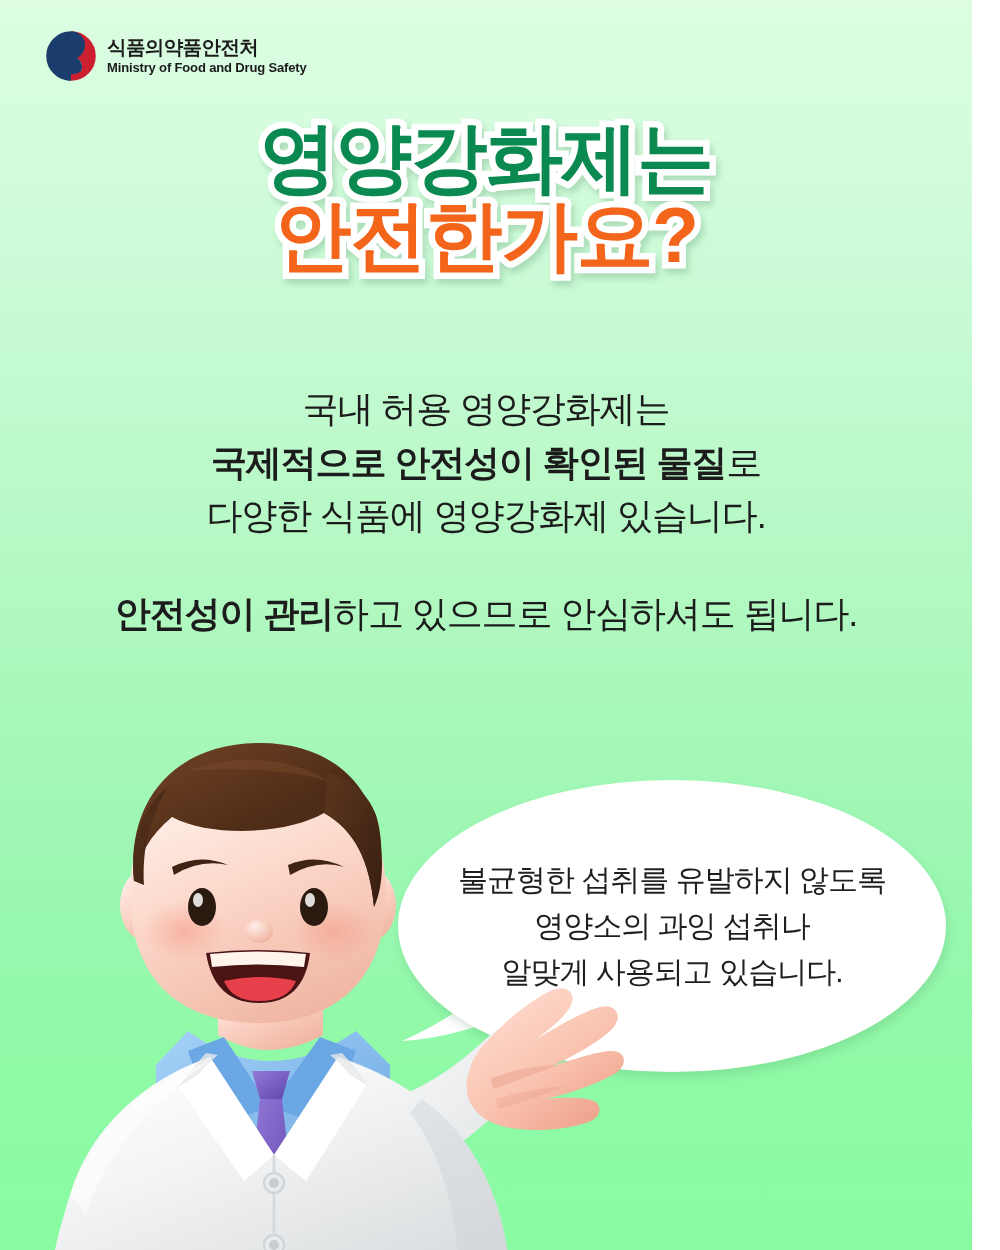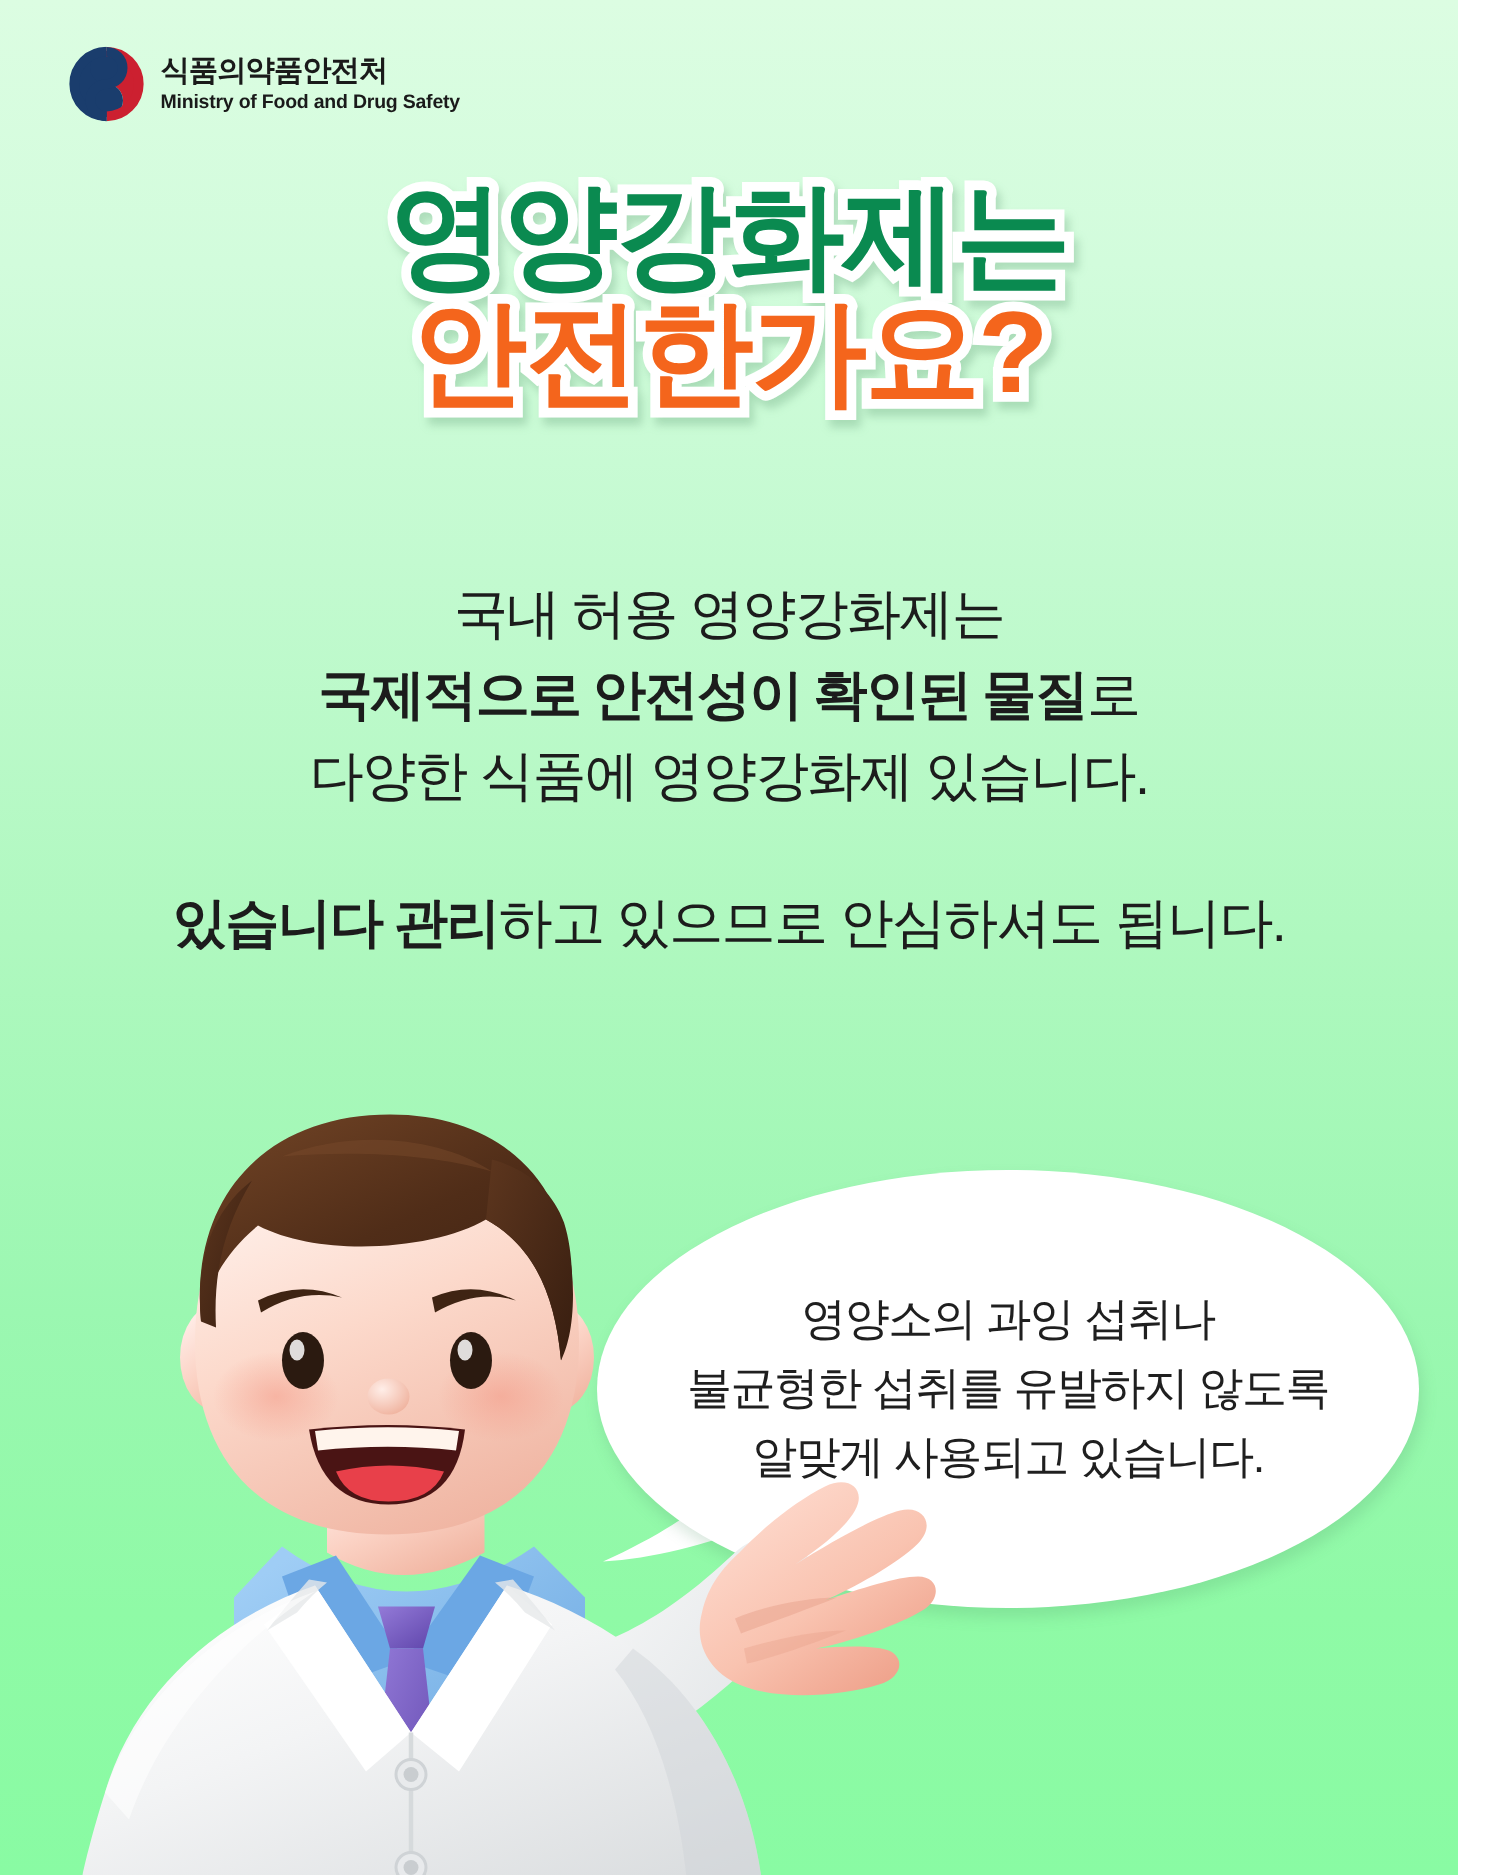--- a/index.html
+++ b/index.html
@@ -101,21 +101,20 @@
     font-size: 36px;
     line-height: 1.49;
     letter-spacing: -1.1px;
     font-weight: 400;
   }
   .para + .para {
     margin-top: 44px;
   }
   .para b {
     font-weight: 800;
-    font-family: Liberation Serif, serif;
   }
   .para .ln { display: block; white-space: nowrap; }
 
   
   .bubble {
     position: absolute;
     left: 398px;
     top: 780px;
     width: 548px;
     height: 292px;
@@ -197,33 +196,33 @@
 
   <div class="body-copy">
 
     <div class="para">
       <span class="ln">국내 허용 영양강화제는</span>
       <span class="ln"><b>국제적으로 안전성이 확인된 물질</b><span>로</span></span>
       <span class="ln">다양한 식품에 영양강화제 있습니다.</span>
     </div>
 
     <div class="para">
-      <span class="ln"><b>있습니다 관리</b><span>하고 있으므로 안심하셔도 됩니다.</span></span>
+      <span class="ln"><b>안전성이 관리</b><span>하고 있으므로 안심하셔도 됩니다.</span></span>
     </div>
 
   </div>
 
   <svg class="bubble-tail" viewBox="0 0 150 120">
     <path d="M150 8 C120 34 88 62 34 86 C70 84 104 74 150 58 Z" fill="#ffffff"></path>
   </svg>
 
   <div class="bubble">
     <div class="bubble-text">
+      <span class="ln">불균형한 섭취를 유발하지 않도록</span>
       <span class="ln">영양소의 과잉 섭취나</span>
-      <span class="ln">불균형한 섭취를 유발하지 않도록</span>
       <span class="ln">알맞게 사용되고 있습니다.</span>
     </div>
   </div>
 
   <div class="character">
     <svg width="600" height="520" viewBox="0 0 600 520">
       <defs>
         <linearGradient id="gSkin" x1="0.25" y1="0.1" x2="0.8" y2="1">
           <stop offset="0%" stop-color="#ffeae4"></stop>
           <stop offset="45%" stop-color="#fbd2c4"></stop>

